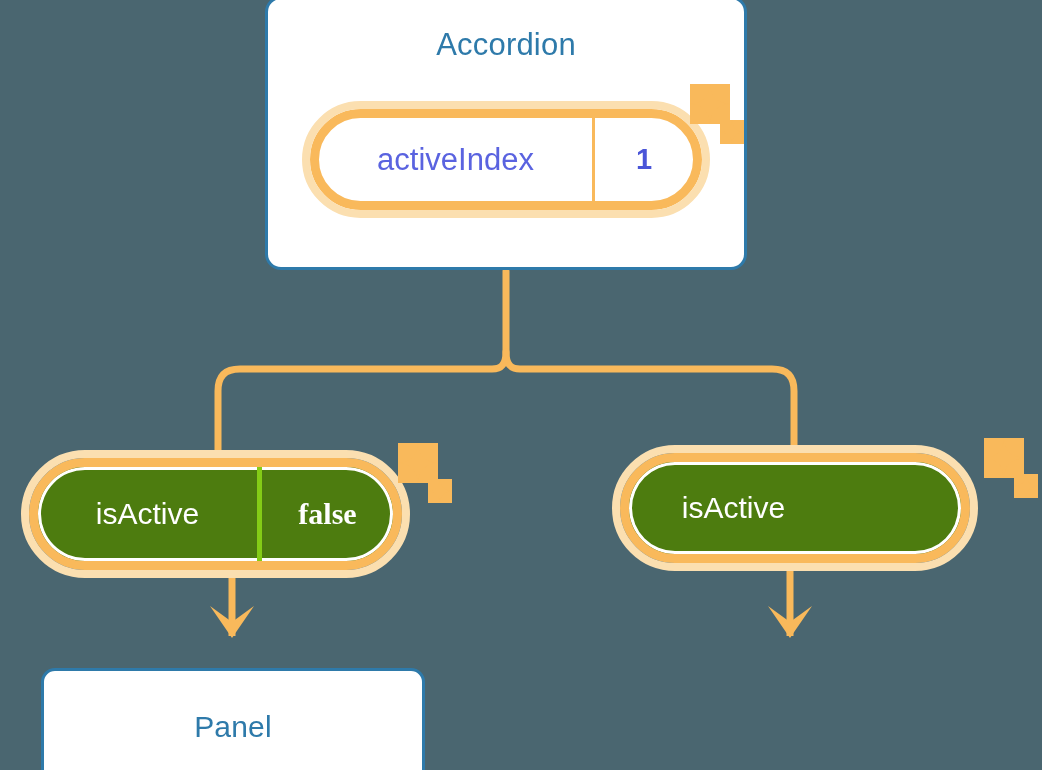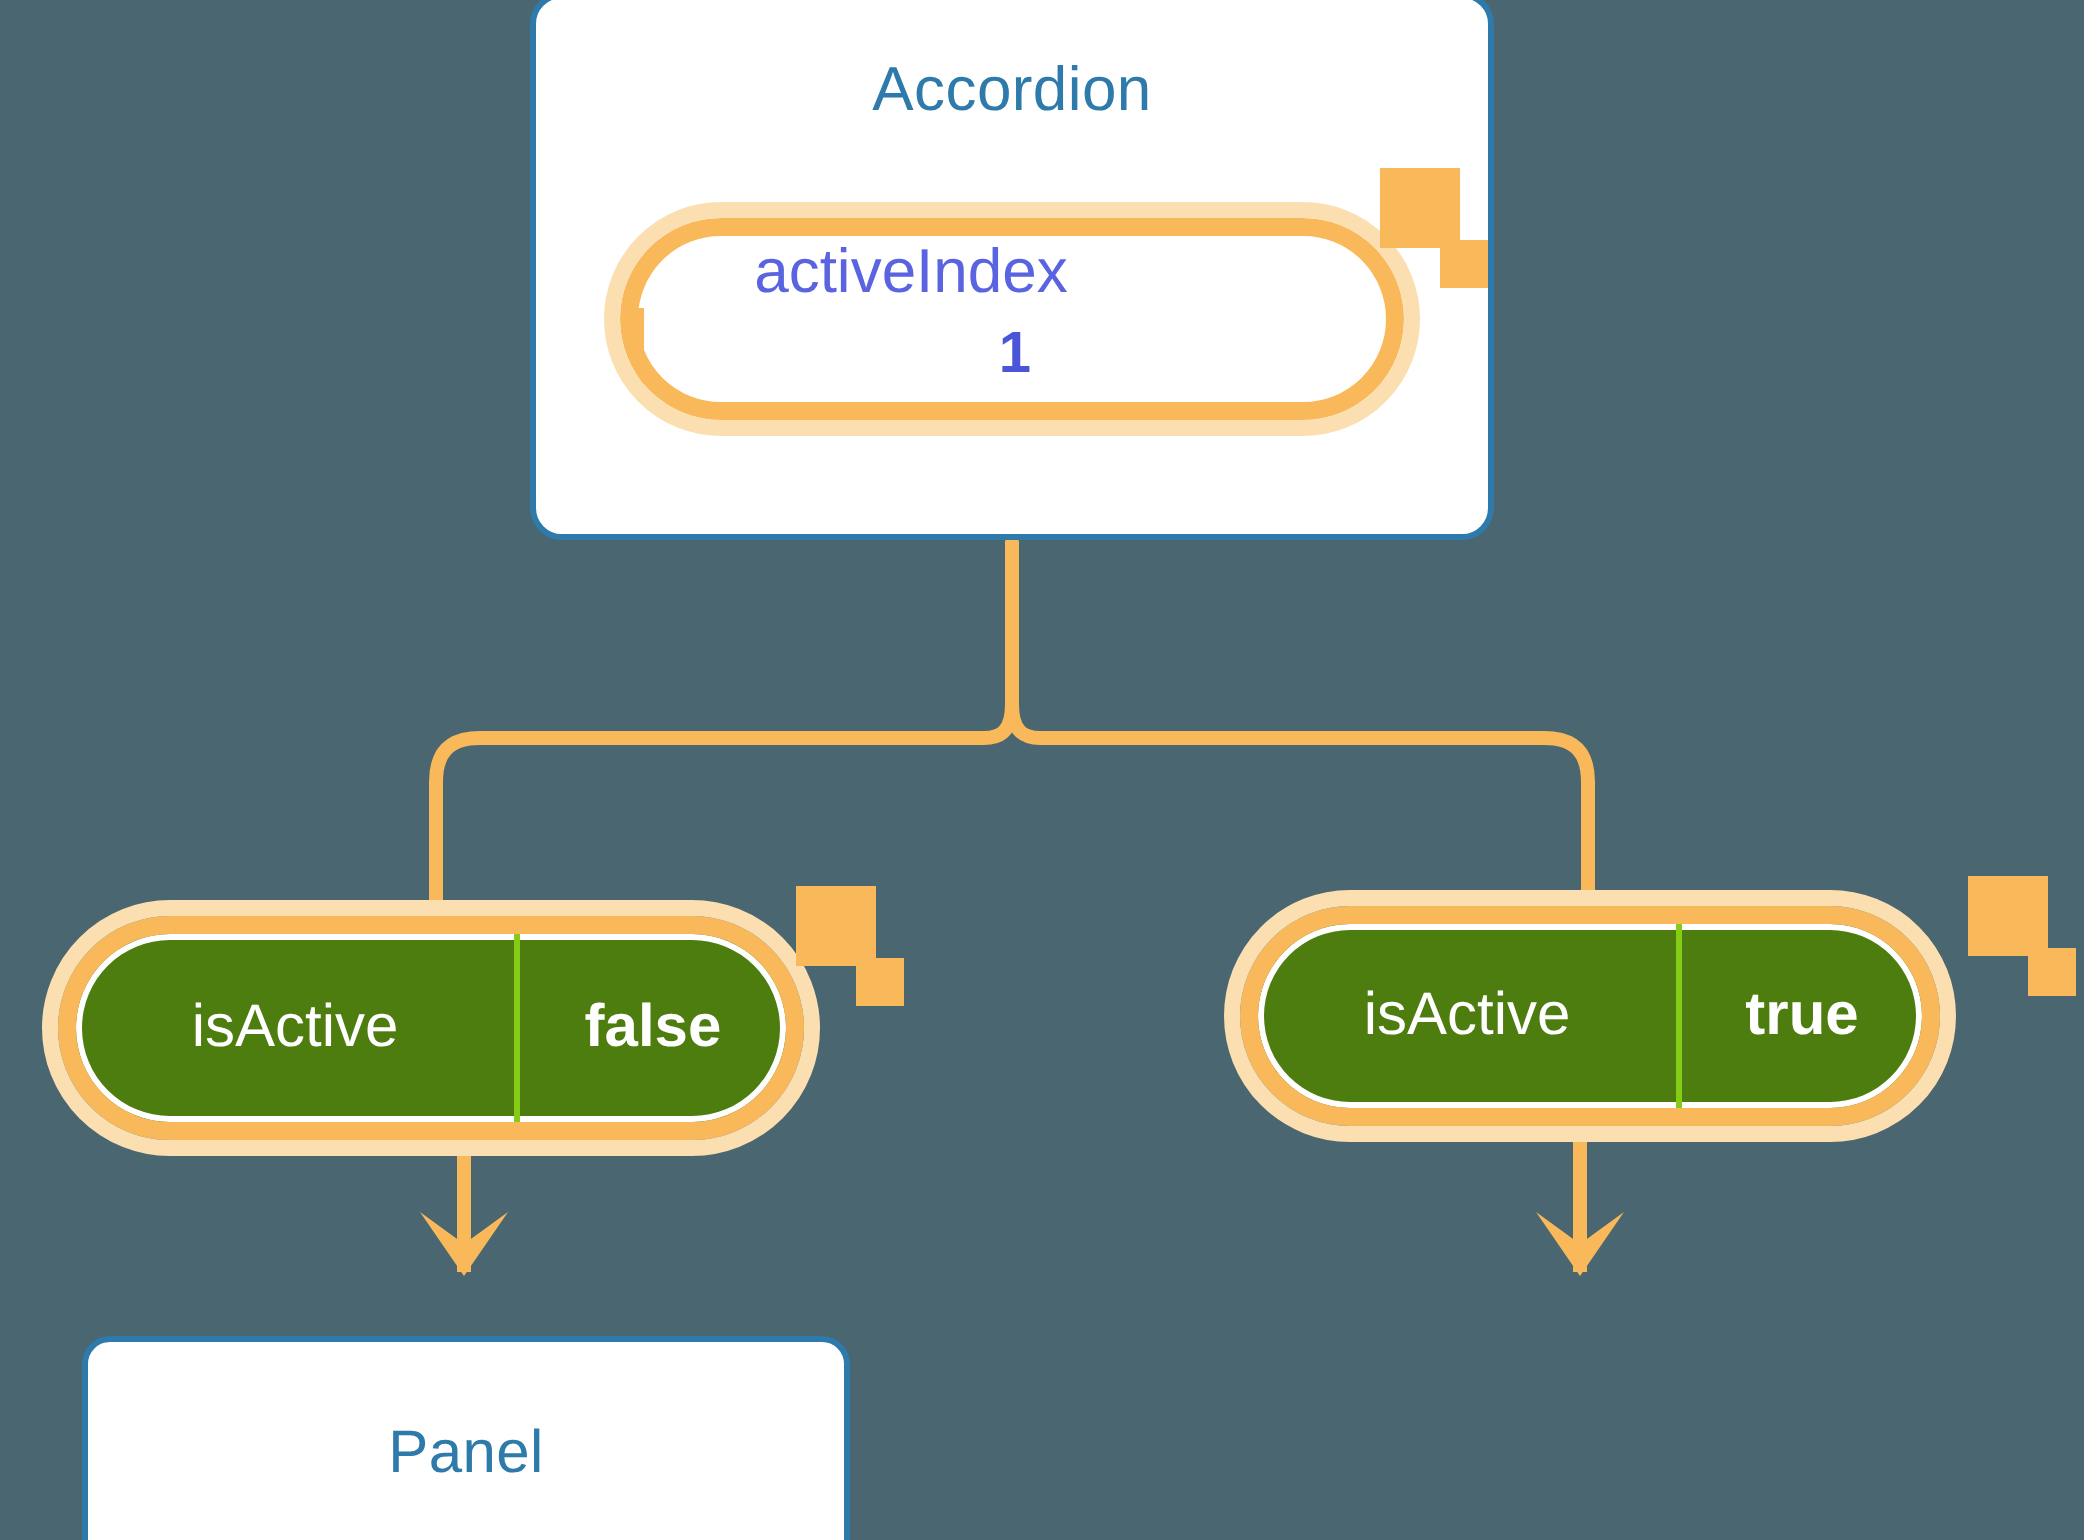--- a/index.html
+++ b/index.html
@@ -92,21 +92,20 @@
     font-weight: 700;
   }
 
   
   #pill-active-index {
     left: 310px;
     top: 109px;
     width: 392px;
     height: 101px;
     border-width: 9px;
-    flex-direction: column;
   }
   #pill-active-index .seg-key {
     width: 273px;
     color: #5a63e0;
     font-size: 31px;
   }
   #pill-active-index .seg-val {
     color: #4a55d8;
     font-size: 29px;
     border-left: 3px solid #f9b95b;
@@ -114,21 +113,21 @@
 
   
   .pill-solid {
     background: #4d7c0f;
     border: 9px solid #f9b95b;
     outline: 8px solid #fbdfb0;
     box-shadow: inset 0 0 0 3px #ffffff;
   }
   .pill-solid .seg { color: #ffffff; }
   .pill-solid .seg-key { font-size: 30px; }
-  .pill-solid .seg-val { font-size: 30px; border-left: 3px solid #84cc16; }
+  .pill-solid .seg-val { font-size: 30px; border-left: 5px solid #84cc16; font-family: Liberation Serif, serif; }
 
   #pill-is-active-false {
     left: 29px;
     top: 458px;
     width: 373px;
     height: 112px;
   }
   #pill-is-active-false .seg-key { width: 219px; }
 
   #pill-is-active-true {
@@ -226,21 +225,20 @@
         </svg>
     </span>
   </div>
 
   <div class="node-box panel-box" id="panel-left">
     <div class="node-title">Panel</div>
   </div>
 
   <div class="pill pill-solid" id="pill-is-active-true">
     <div class="seg seg-key">isActive</div>
-    <div class="seg seg-val">true</div>
   </div>
 
   <div class="sparkle-group" id="sparkles-right">
     <span class="sparkle sp-big">
       <svg viewBox="0 0 100 100">
           <path d="M50 0 C54 34 66 46 100 50 C66 54 54 66 50 100 C46 66 34 54 0 50 C34 46 46 34 50 0 Z" fill="#f9b95b"></path>
         </svg>
     </span>
     <span class="sparkle sp-small">
       <svg viewBox="0 0 100 100">

